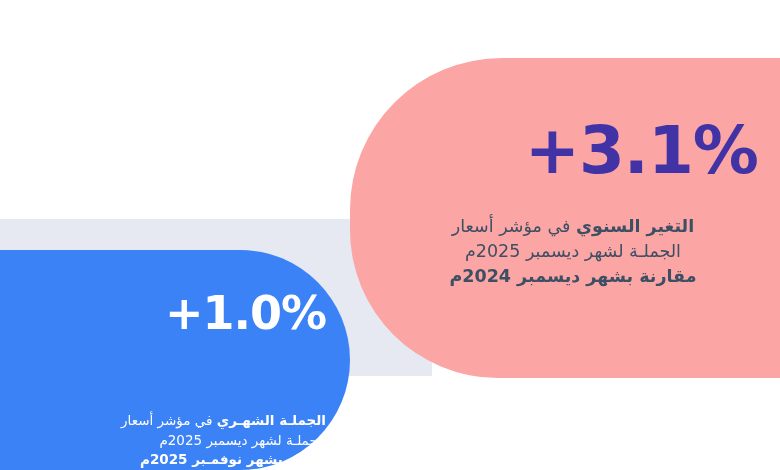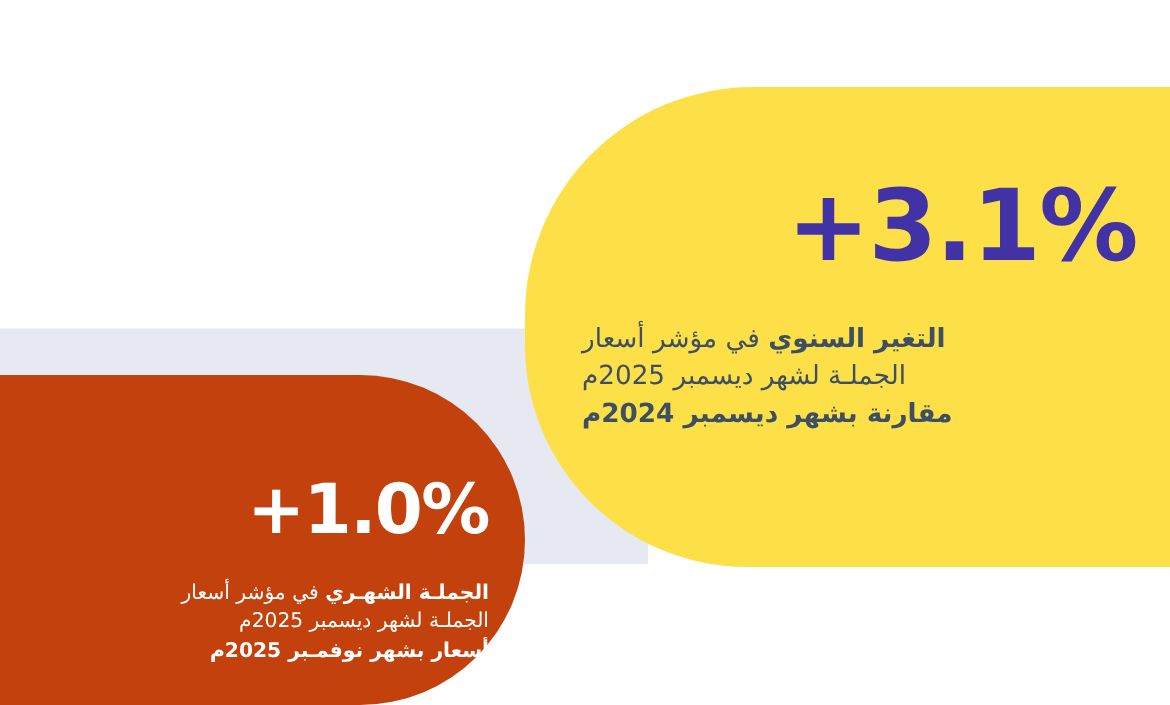--- a/index.html
+++ b/index.html
@@ -34,21 +34,21 @@
     z-index: 1;
   }
 
   
   .card-green {
     position: absolute;
     left: 350px;
     top: 58px;
     width: 430px;
     height: 320px;
-    background: #fde047;
+    background: #fca5a5;
     border-top-left-radius: 152px;
     border-bottom-left-radius: 148px;
     border-top-right-radius: 0;
     border-bottom-right-radius: 0;
     z-index: 3;
     box-sizing: border-box;
     padding: 0 22px 0 30px;
     display: flex;
     flex-direction: column;
     align-items: flex-end;
@@ -65,48 +65,48 @@
     direction: ltr;
     unicode-bidi: bidi-override;
     text-align: right;
     width: 100%;
     padding-left: 40px;
     box-sizing: border-box;
   }
   .card-green .caption {
     margin-top: 30px;
     width: 100%;
-    text-align: left;
+    text-align: center;
     color: #3d4f63;
     font-size: 17.5px;
     line-height: 1.42;
     direction: rtl;
     padding-left: 8px;
     box-sizing: border-box;
   }
 
   
   .card-purple {
     position: absolute;
     left: 0;
     top: 250px;
     width: 350px;
     height: 220px;
-    background: #c2410c;
+    background: #3b82f6;
     border-top-right-radius: 112px;
     border-bottom-right-radius: 112px;
     border-top-left-radius: 0;
     border-bottom-left-radius: 0;
     z-index: 4;
     box-sizing: border-box;
     padding: 0 24px 0 20px;
     display: flex;
     flex-direction: column;
     align-items: flex-end;
-    justify-content: center;
+    justify-content: space-between;
   }
   .card-purple .big-figure {
     color: #ffffff;
     font-size: 46px;
     font-weight: bold;
     line-height: 1;
     letter-spacing: -1px;
     margin-top: 40px;
     direction: ltr;
     unicode-bidi: bidi-override;

